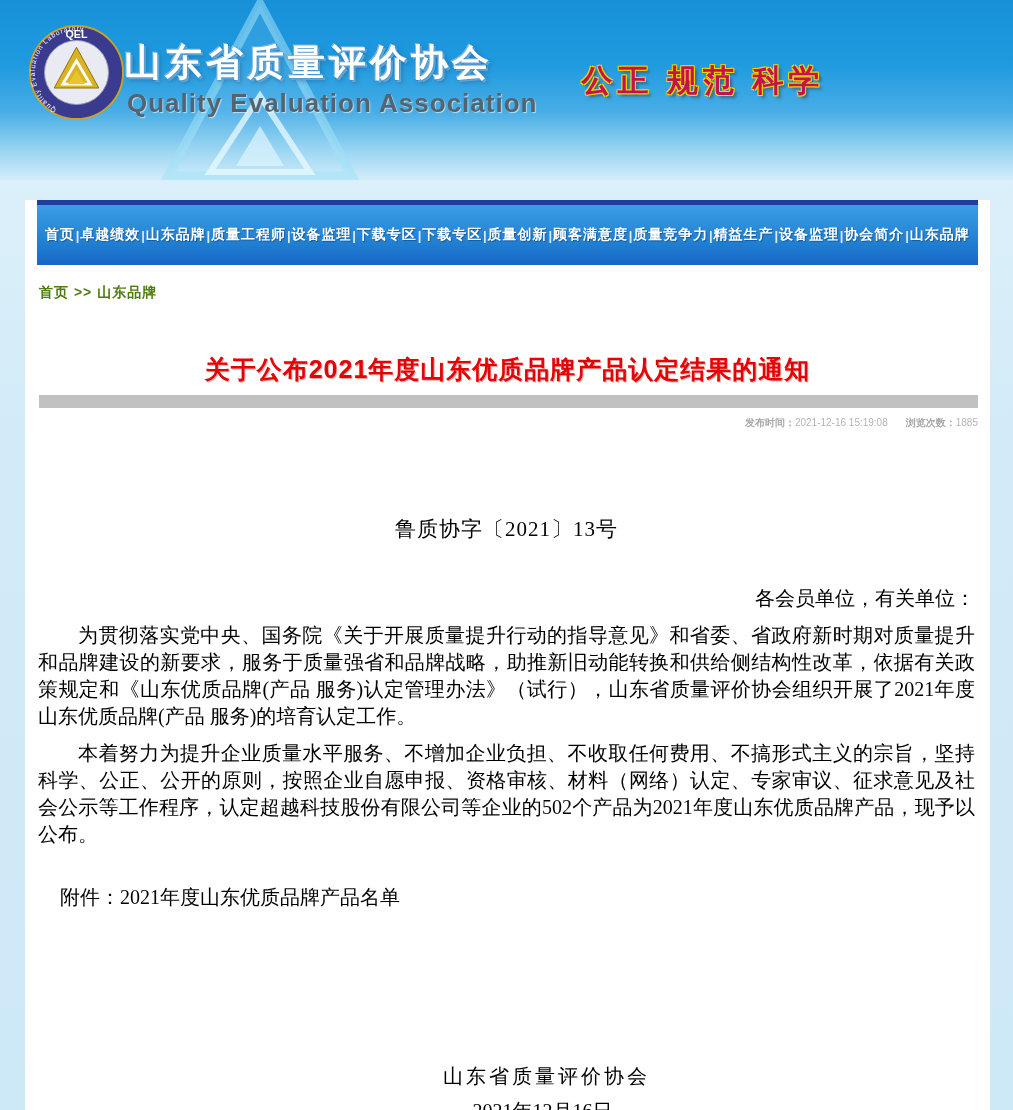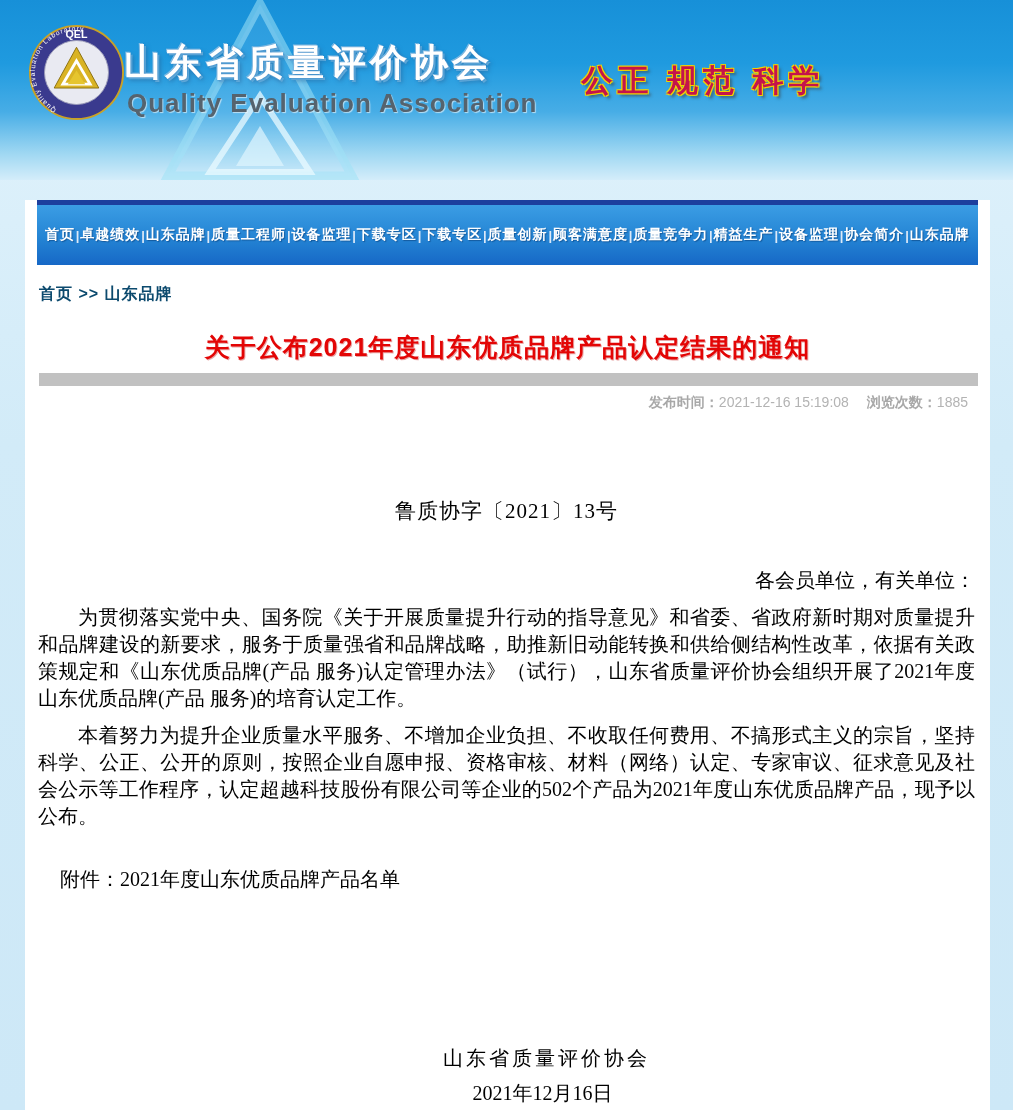--- a/index.html
+++ b/index.html
@@ -63,40 +63,40 @@
   .nav-item {
     color: #ffffff; font-size: 14px; font-weight: bold;
     letter-spacing: 1px; cursor: pointer;
     text-shadow: 1px 1px 1px rgba(0,40,90,.45);
   }
   .nav-sep { color: #dce9f8; font-size: 13px; font-weight: bold; }
 
   
   .breadcrumb {
     margin: 19px 12px 0 14px;
-    color: #0c4a6e; font-size: 16px; font-weight: bold; letter-spacing: 1px;
+    color: #4d7c0f; font-size: 14px; font-weight: bold; letter-spacing: 1px;
     cursor: pointer;
   }
 
   
   .article-title {
-    margin-top: 26px;
+    margin-top: 51px;
     text-align: center;
     color: #e30505; font-size: 25px; font-weight: bold; letter-spacing: 1px;
     text-shadow: 1px 1px 0 rgba(190,0,0,.35);
   }
   .gray-bar {
     margin: 9px 12px 0 14px;
     height: 13px;
     background: #c1c1c1;
   }
   .pub-line {
-    margin: 8px 22px 0 0;
+    margin: 8px 12px 0 0;
     text-align: right;
-    font-size: 14px; color: #b3b3b3;
+    font-size: 10px; color: #b3b3b3;
   }
   .pub-line .lbl { font-weight: bold; color: #a8a8a8; }
   .pub-line .gap { display: inline-block; width: 18px; }
 
   
   .doc {
     padding: 0 15px 0 13px;
     font-family: "Liberation Serif", "DejaVu Serif", serif;
     color: #000000;
     font-size: 20px; line-height: 27px;

